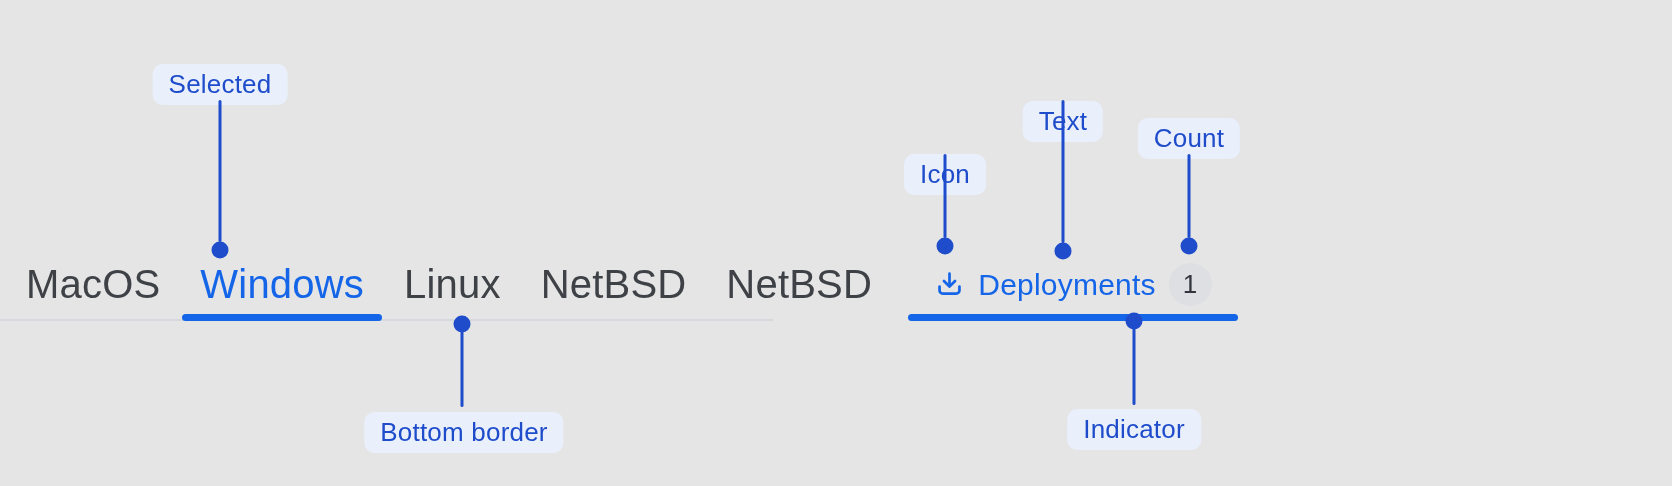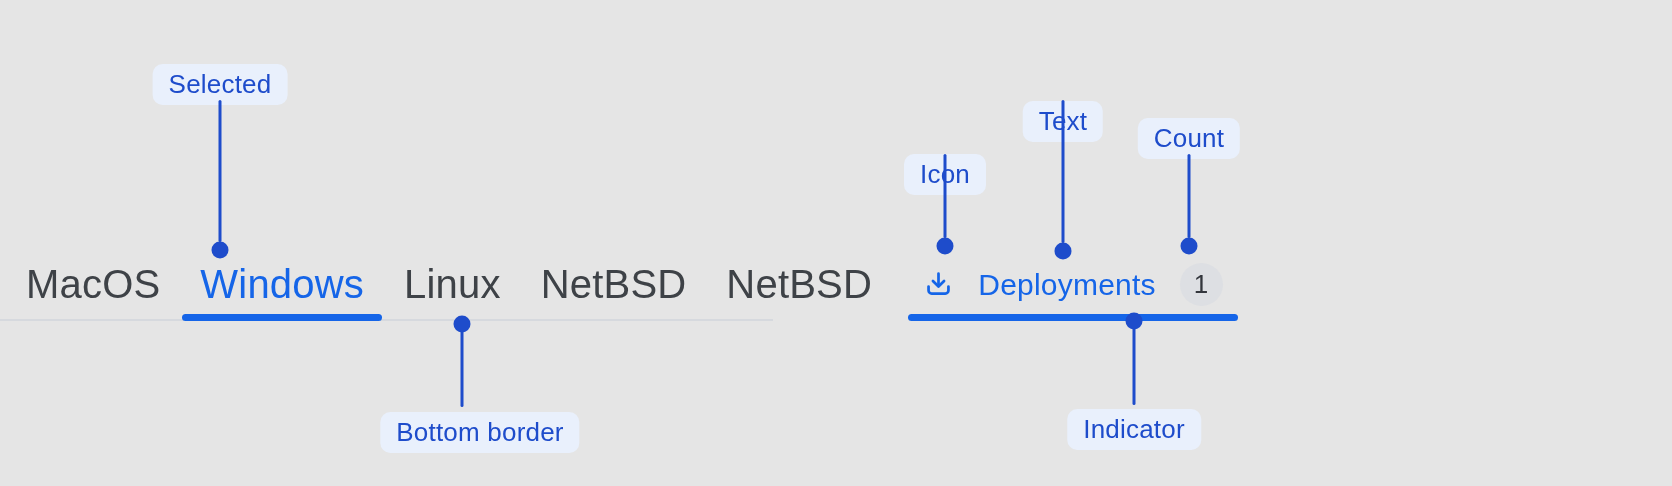--- a/index.html
+++ b/index.html
@@ -44,21 +44,21 @@
   }
   .tab.selected{color:var(--selected_blue);}
   .tab-underline{
     position:absolute;left:2px;right:2px;bottom:-6px;height:7px;
     border-radius:4px;background:var(--selected_blue);display:none;
   }
   .tab.selected .tab-underline{display:block;}
   
   .deploy-tab{
     position:absolute;left:908px;top:254px;width:330px;height:61px;
-    display:flex;align-items:center;justify-content:center;gap:24px;
+    display:flex;align-items:center;justify-content:center;gap:13px;
     color:var(--selected_blue);font-size:30px;font-weight:500;
     letter-spacing:.2px;cursor:pointer;
   }
   .deploy-tab .tab-underline{display:block;left:0;right:0;}
   .deploy-icon{width:31px;height:31px;flex:0 0 auto;display:block;}
   .count-badge{
     width:43px;height:43px;border-radius:50%;flex:0 0 auto;
     background:var(--badge_bg);color:var(--badge_text);
     font-size:26px;font-weight:500;
     display:flex;align-items:center;justify-content:center;
@@ -93,21 +93,21 @@
 
     </div>
     <div class="tab">
       <span>NetBSD</span>
 
     </div>
   </div>
 
   <div class="vline" style="left:462px;top:324px;height:83px;"></div>
   <div class="dot" style="left:462px;top:324px;"></div>
-  <div class="pill" style="left:464px;top:412px;margin-left:16px;">Bottom border</div>
+  <div class="pill" style="left:464px;top:412px;">Bottom border</div>
 
   <div class="pill" style="left:945px;top:118px;margin-top:36px;">Icon</div>
   <div class="vline" style="left:945px;top:154px;height:84px;"></div>
   <div class="dot" style="left:945px;top:246px;"></div>
 
   <div class="pill" style="left:1063px;top:64px;margin-top:37px;">Text</div>
   <div class="vline" style="left:1063px;top:100px;height:143px;"></div>
   <div class="dot" style="left:1063px;top:251px;"></div>
 
   <div class="pill" style="left:1189px;top:118px;text-align:right;">Count</div>

